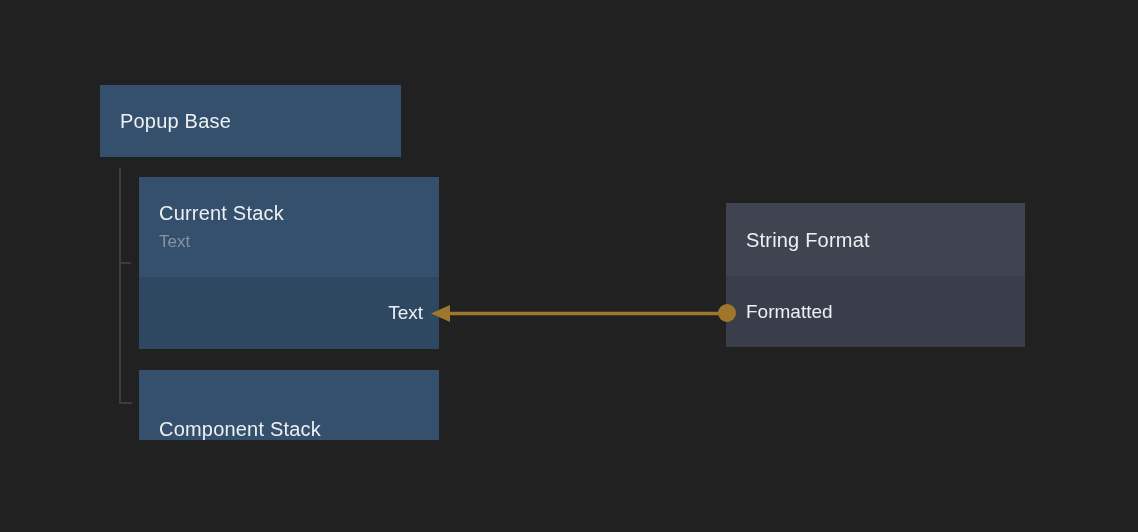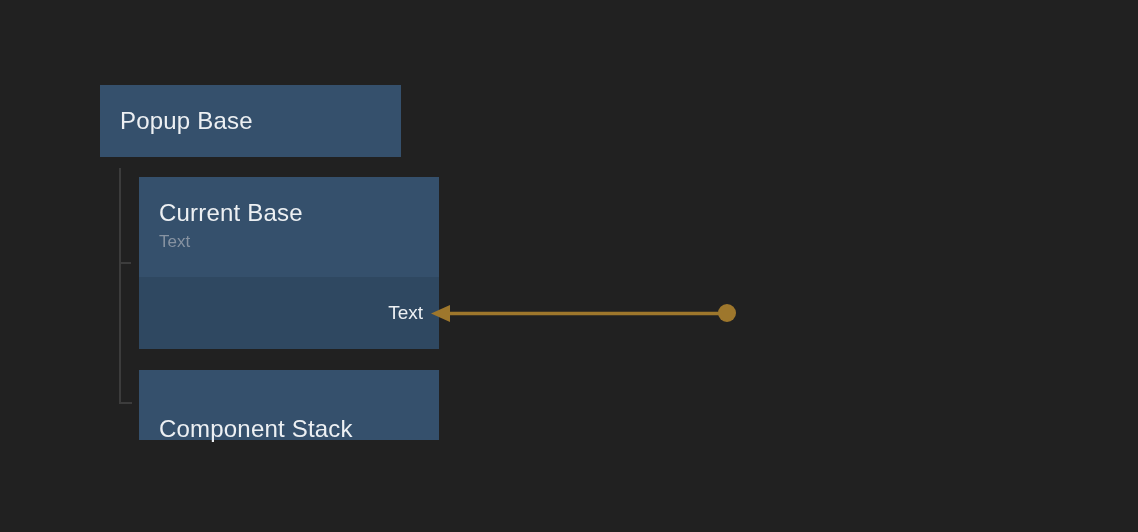--- a/index.html
+++ b/index.html
@@ -31,21 +31,21 @@
   .node { position:absolute; }
   .node-header {
     display:flex; flex-direction:column; justify-content:center;
     padding-left:20px;
   }
   .node-body { display:flex; align-items:center; padding-left:20px; }
   .node-body.align-right { justify-content:flex-end; padding-left:0; padding-right:16px; }
 
   .title {
     color: var(--title-text);
-    font-size: 24px;
+    font-size: 20px;
     letter-spacing: 0.2px;
     line-height: 30px;
     white-space: nowrap;
   }
   .subtitle {
     color: var(--subtitle-text);
     font-size: 17px;
     line-height: 28px;
     white-space: nowrap;
   }
@@ -86,34 +86,42 @@
   <div class="guide guide-elbow"></div>
 
   <div class="node" id="popup-base">
     <div class="node-header">
       <span class="title">Popup Base</span>
     </div>
   </div>
 
   <div class="node" id="current-step">
     <div class="node-header">
-      <span class="title">Current Base</span>
+      <span class="title">Current Stack</span>
       <span class="subtitle">Text</span>
     </div>
     <div class="node-body align-right">
       <span class="port-label">Text</span>
     </div>
   </div>
 
   <div class="node" id="component-stack">
     <div class="node-header">
       <span class="title">Component Stack</span>
     </div>
   </div>
 
+  <div class="node" id="string-format">
+    <div class="node-header">
+      <span class="title">String Format</span>
+    </div>
+    <div class="node-body">
+      <span class="port-label">Formatted</span>
+    </div>
+  </div>
 
   <svg class="wire-layer" width="1138" height="532" viewBox="0 0 1138 532">
     <line x1="448" y1="313.5" x2="727" y2="313.5"></line>
     <polygon points="431,313.5 450,305 450,322"></polygon>
     <circle cx="727" cy="313" r="9"></circle>
   </svg>
 
 </div>
 
 </body></html>

